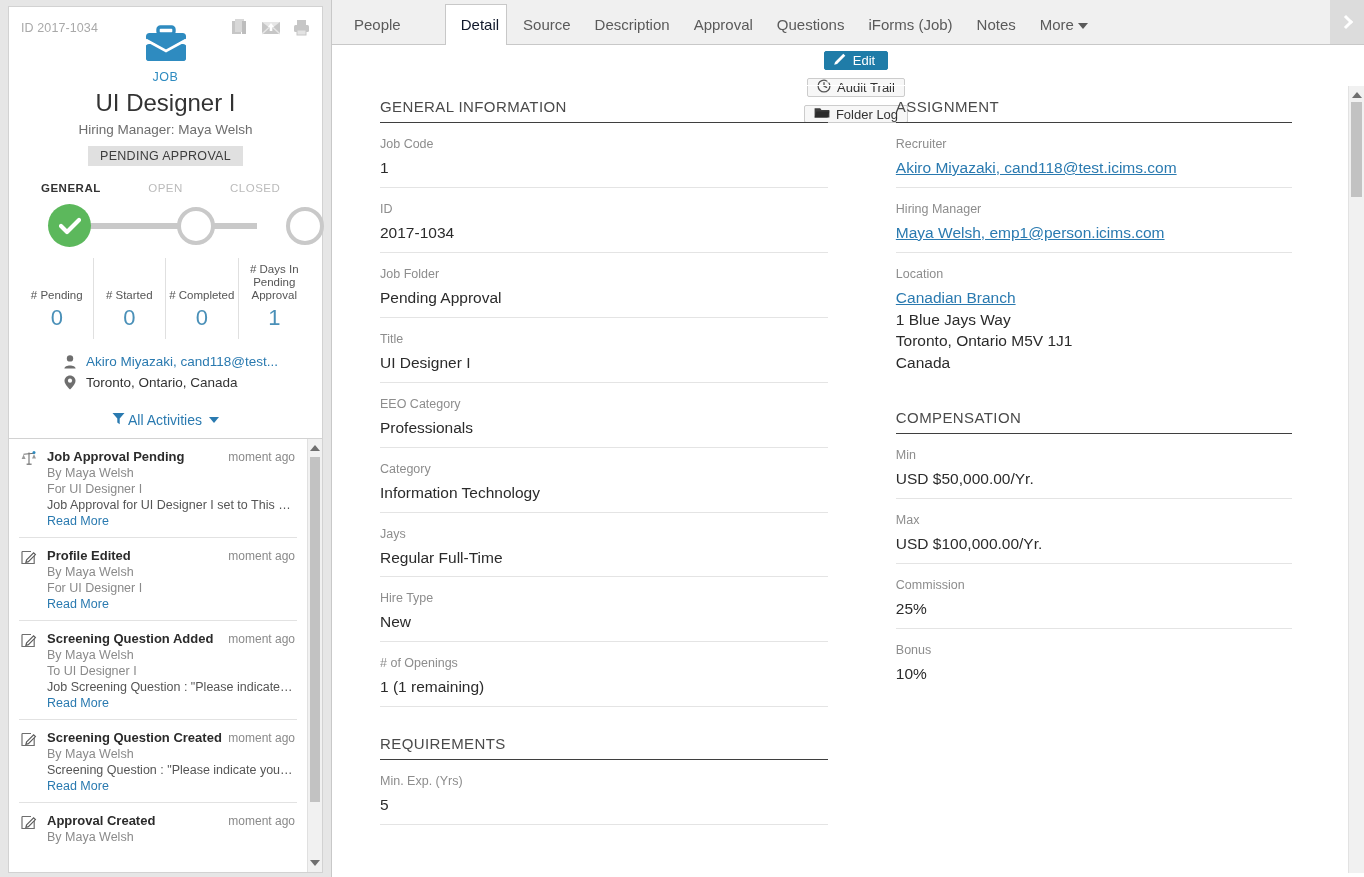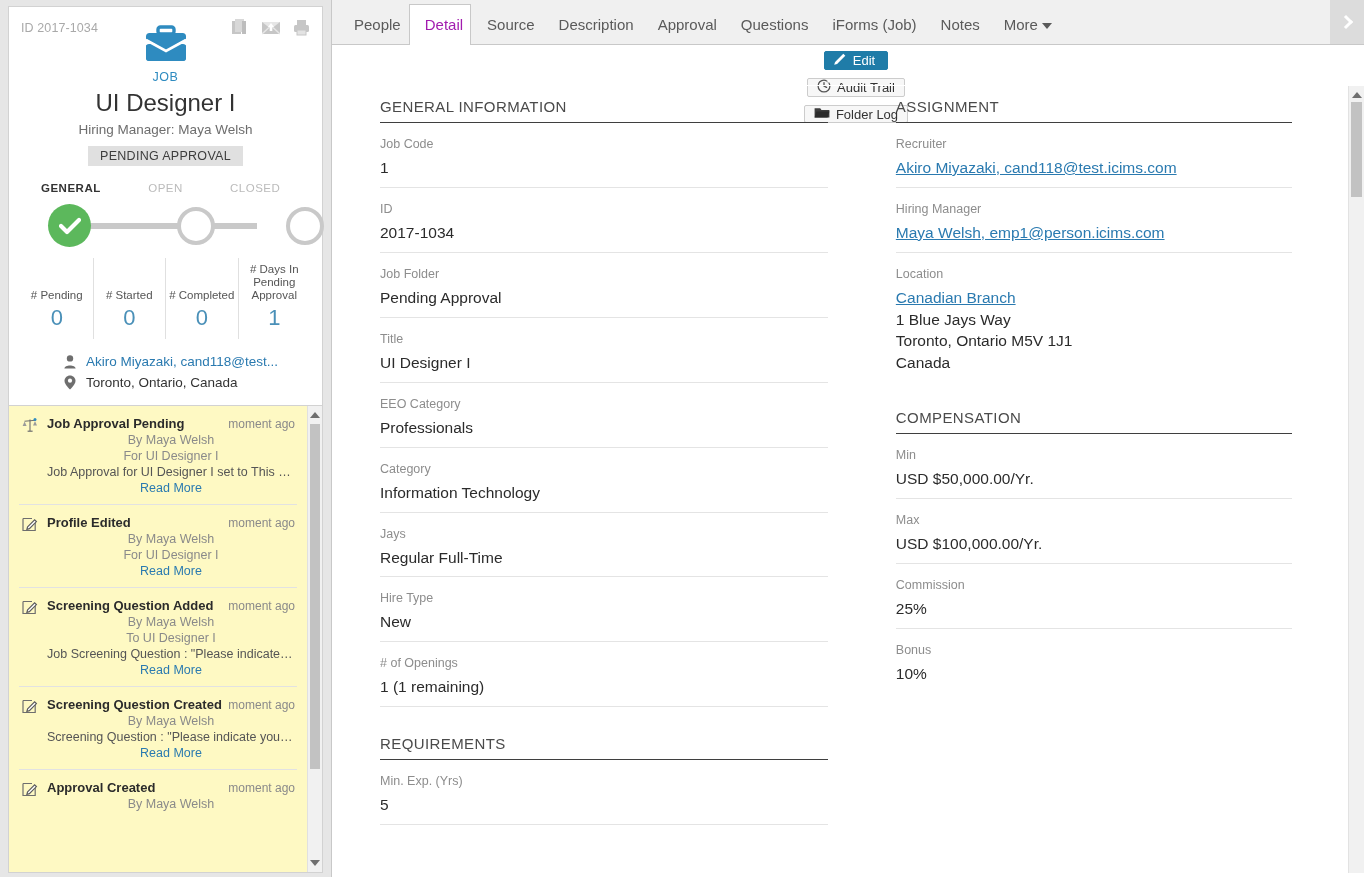--- a/index.html
+++ b/index.html
@@ -163,26 +163,25 @@
   }
   .caret-dn {
     width: 0; height: 0; margin-left: 4px;
     border-left: 5px solid transparent;
     border-right: 5px solid transparent;
     border-top: 6px solid #2a7ab0;
   }
 
   .act-list-wrap {
     flex: 1;
-    background: #fef9c3;
+    background: #ffffff;
     border: 1px solid #d2d2d2;
     position: relative;
     overflow: hidden;
     display: flex;
-    text-align: center;
   }
   .act-list {
     flex: 1;
     padding: 0 10px 0 10px;
     overflow: hidden;
   }
   .act-item {
     display: flex;
     gap: 8px;
     padding: 10px 2px 9px 2px;
@@ -244,23 +243,24 @@
     color: #5a5a5a;
     cursor: pointer;
     border: 1px solid transparent;
     border-bottom: none;
     position: relative;
     top: 1px;
     white-space: nowrap;
   }
   .tab.active {
     background: #ffffff;
-    color: #a21caf;
+    color: #0f172a;
     border-color: #c8c8c8;
     border-top: 1px solid #c8c8c8;
+    margin-left: 36px;
   }
   .tab .caret-dn { display: inline-block; vertical-align: middle; border-top-color: #5a5a5a; }
   .tabs-next {
     position: absolute;
     right: 0; top: 0;
     width: 34px; height: 44px;
     background: #dcdcdc;
     display: flex; align-items: center; justify-content: center;
     cursor: pointer;
   }
@@ -464,20 +464,31 @@
             <svg width="12" height="15" viewBox="0 0 12 15">
                 <path d="M6 0.5 C2.9 0.5 0.5 2.9 0.5 6 C0.5 9.6 6 14.5 6 14.5 C6 14.5 11.5 9.6 11.5 6 C11.5 2.9 9.1 0.5 6 0.5 Z" fill="#6e6e6e"></path>
                 <circle cx="6" cy="5.7" r="2.1" fill="#ffffff"></circle>
               </svg>
           </span>
           <span>Toronto, Ontario, Canada</span>
         </div>
       </div>
     </div>
 
+    <div class="act-filter-bar">
+      <span class="act-filter">
+        <span>
+          <svg width="13" height="13" viewBox="0 0 13 13">
+              <path d="M0.5 1 L12.5 1 L7.7 6.6 L7.7 12.2 L5.3 10.6 L5.3 6.6 Z" fill="#2a7ab0"></path>
+            </svg>
+        </span>
+        <span>All Activities</span>
+        <span class="caret-dn"></span>
+      </span>
+    </div>
 
     <div class="act-list-wrap">
       <div class="act-list">
 
         <div class="act-item">
           <span class="act-ico">
             <svg width="16" height="15" viewBox="0 0 16 15">
                 <path d="M8 1.5 L8 13" stroke="#6e6e6e" stroke-width="1.1"></path>
                 <path d="M2.5 3.2 L13.5 2.2" stroke="#6e6e6e" stroke-width="1.1"></path>
                 <path d="M0.6 8 L2.6 3.6 L4.6 8 Z" fill="#9a9a9a"></path>

